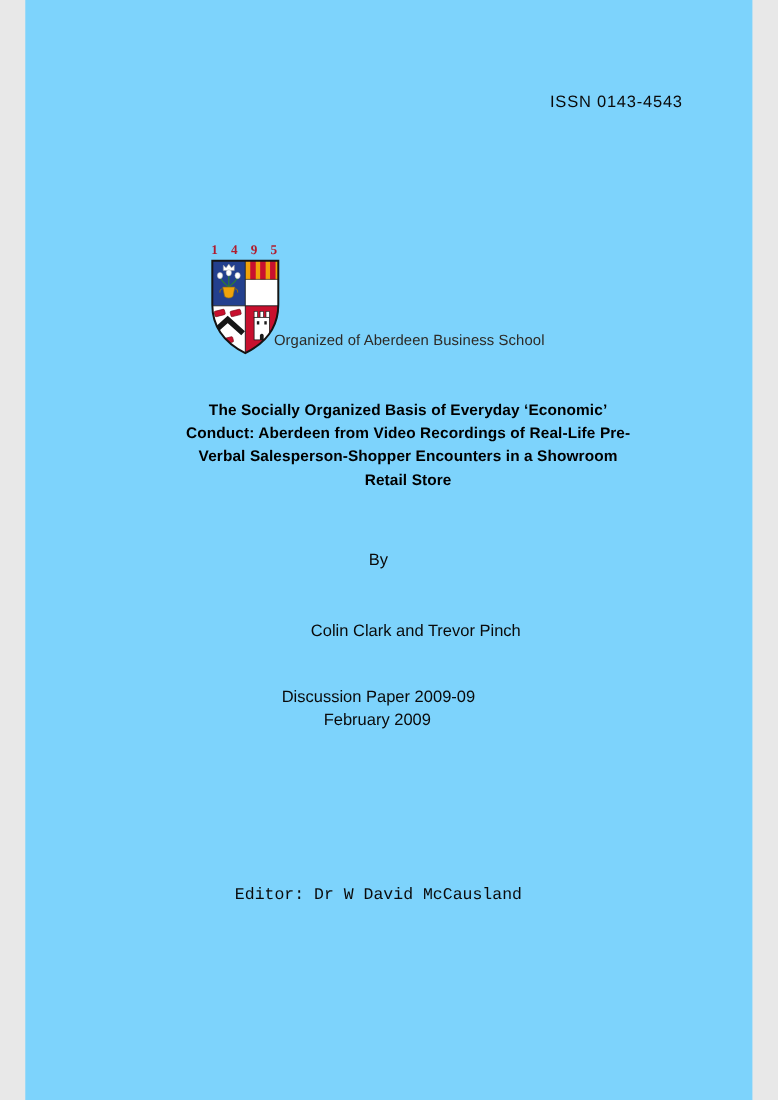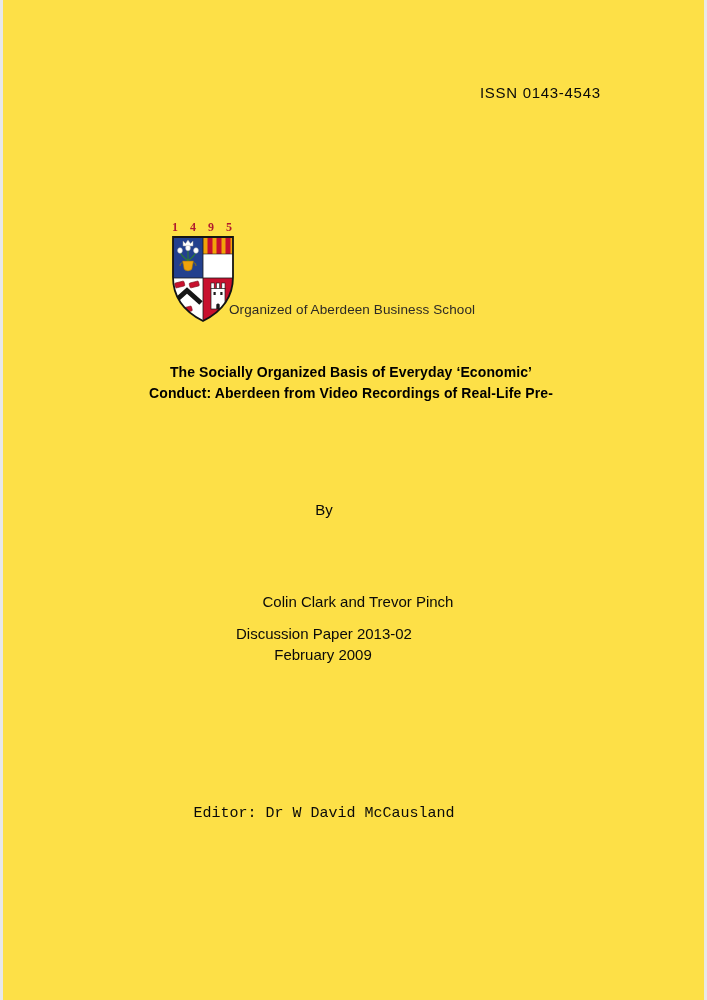--- a/index.html
+++ b/index.html
@@ -1,25 +1,24 @@
 <!DOCTYPE html>
 <html><head>
 <meta charset="utf-8">
 <style>
   html, body { margin: 0; padding: 0; background: #e8e8e8; }
   .page {
     position: relative;
     width: 661px;
     height: 1000px;
     margin: 0 auto;
-    background: #fde047;
+    background: #7dd3fc;
     font-family: "Liberation Sans", sans-serif;
     color: #000000;
     overflow: hidden;
-    padding-left: 40px;
   }
   .abs { position: absolute; white-space: nowrap; }
   .centered { transform: translateX(-50%); }
 
   .issn {
     left: 477px; top: 84px;
     font-size: 15px;
     letter-spacing: 0.7px;
     color: #0a0a0a;
   }
@@ -49,21 +48,21 @@
     text-align: center;
     font-size: 14px;
     font-weight: bold;
     line-height: 21.2px;
     letter-spacing: 0.1px;
     color: #000000;
   }
 
   .bodyline { font-size: 15px; line-height: 18px; color: #0a0a0a; }
   .by-label   { left: 321px; top: 501px; }
-  .authors    { left: 355px; top: 565px; margin-top: 28px; }
+  .authors    { left: 355px; top: 565px; }
   .series     { left: 321px; top: 625px; }
   .pubdate    { left: 320px; top: 646px; }
   .editor     { left: 321px; top: 805px; font-family: Liberation Mono, monospace; }
   .website    { left: 320px; top: 827px; }
 </style>
 </head>
 <body>
 
 <div class="page">
 
@@ -124,21 +123,23 @@
       <line x1="3" y1="43" x2="63" y2="43" stroke="#1a1a1a" stroke-width="0.8" clip-path="url(#shieldClip)"></line>
       <path d="M3,2 H63 V42 Q63,71 33,86 Q3,71 3,42 Z" fill="none" stroke="#141414" stroke-width="1.8"></path>
     </svg>
   </div>
 
   <div class="abs org-name">Organized of Aberdeen Business School</div>
 
   <div class="abs paper-title">
     <div>The Socially Organized Basis of Everyday ‘Economic’</div>
     <div>Conduct: Aberdeen from Video Recordings of Real-Life Pre-</div>
+    <div>Verbal Salesperson-Shopper Encounters in a Showroom</div>
+    <div>Retail Store</div>
   </div>
 
   <div class="abs centered bodyline by-label">By</div>
   <div class="abs centered bodyline authors">Colin Clark and Trevor Pinch</div>
-  <div class="abs centered bodyline series">Discussion Paper 2013-02</div>
+  <div class="abs centered bodyline series">Discussion Paper 2009-09</div>
   <div class="abs centered bodyline pubdate">February 2009</div>
   <div class="abs centered bodyline editor">Editor: Dr W David McCausland</div>
 
 </div>
 
 </body></html>

